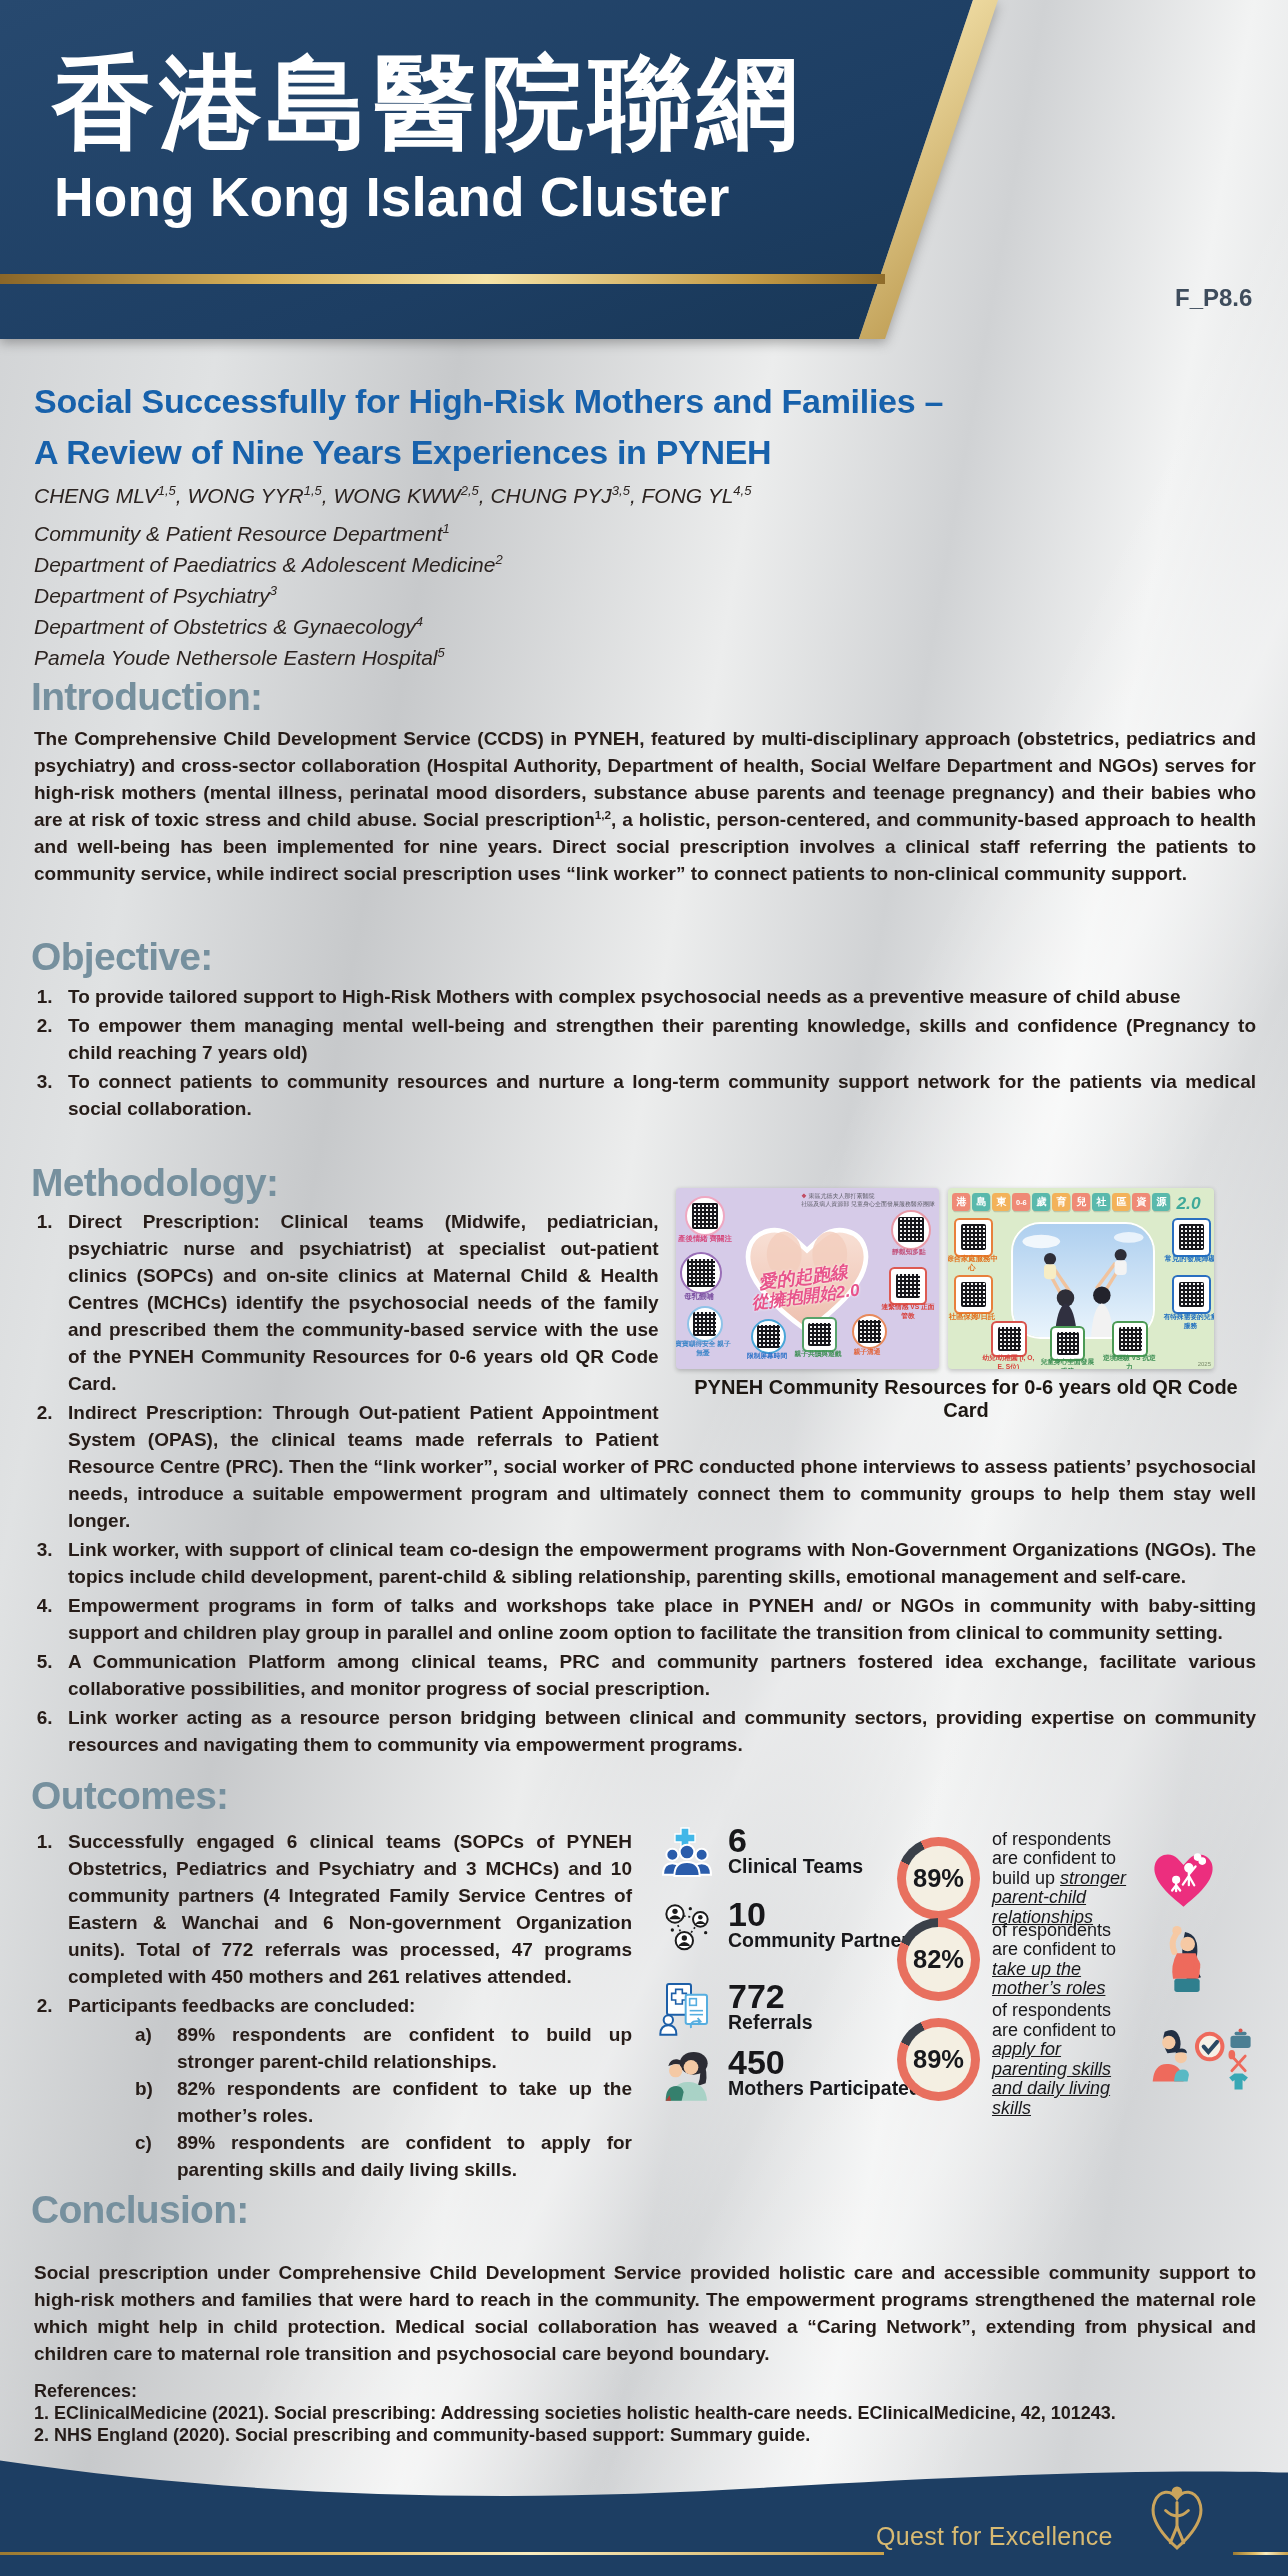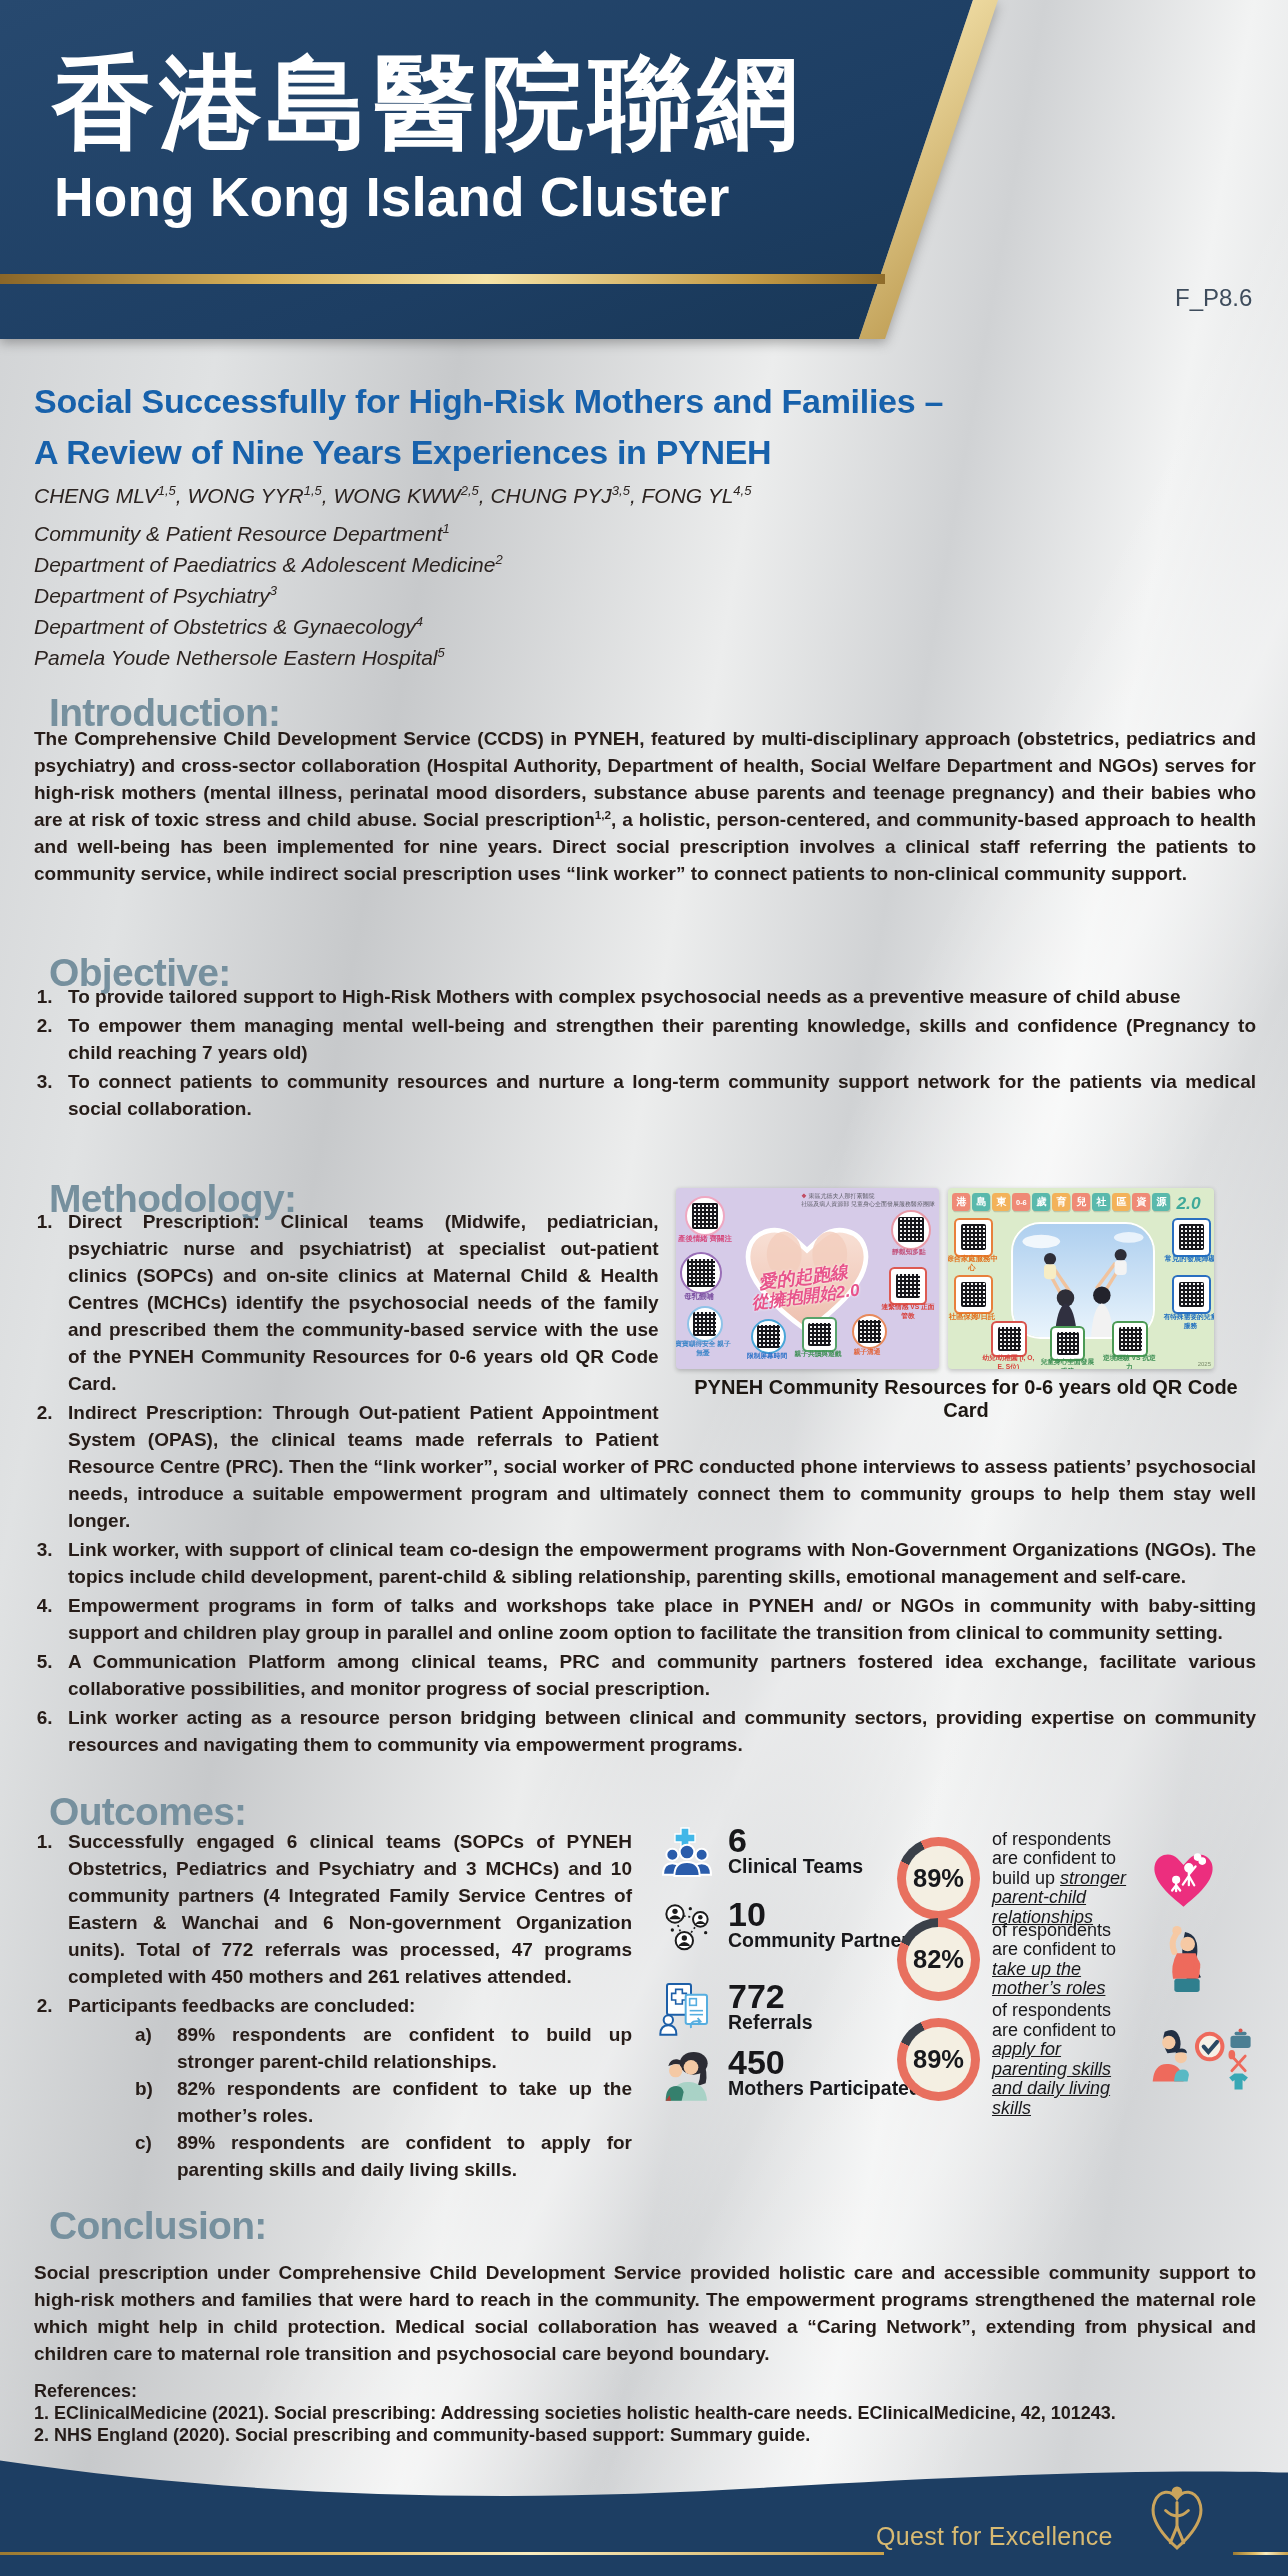--- a/index.html
+++ b/index.html
@@ -11,28 +11,28 @@
   
   .header-shape{position:absolute;top:0;left:0;width:1288px;height:339px;filter:drop-shadow(0 4.7px 6px rgba(40,40,40,.35));}
   .hdr-navy{position:absolute;inset:0;clip-path:polygon(0 0,973px 0,859px 339px,0 339px);
     background:linear-gradient(160deg,#27496f 0%,#1d3e63 55%,#16334f 100%);}
   .hdr-gold-diag{position:absolute;inset:0;clip-path:polygon(973px 0,998px 0,885px 339px,859px 339px);
     background:linear-gradient(135deg,#6e5120 5%,#c9a24d 35%,#f9e9b4 55%,#a9812f 85%);}
   .hdr-gold-line{position:absolute;left:0;top:274px;width:885px;height:10px;
     background:linear-gradient(90deg,#8a6628,#d9b35c 30%,#f5e3a6 55%,#c39a45 85%,#8f6c2b);}
   .hdr-zh{position:absolute;left:52px;top:47px;font-size:102px;font-weight:700;color:#fff;letter-spacing:5.4px;line-height:1.1;}
   .hdr-en{position:absolute;left:54px;top:165px;font-size:55px;font-weight:700;color:#fff;letter-spacing:0;}
-  .form-code{position:absolute;left:1175px;top:284px;font-size:24px;font-weight:400;color:#3e4c5c;}
+  .form-code{position:absolute;left:1175px;top:284px;font-size:24px;font-weight:700;color:#3e4c5c;}
   
   .main-title{position:absolute;left:34px;top:376px;width:1047px;font-size:34px;line-height:51px;font-weight:700;color:#1761ab;letter-spacing:-0.3px;}
   .authors{position:absolute;left:34px;top:484px;font-size:21px;font-style:italic;color:#2b2320;}
   .affils{position:absolute;left:34px;top:518px;font-size:21px;font-style:italic;color:#2b2320;line-height:31px;}
   .sup{font-size:62%;vertical-align:super;line-height:0;}
   
-  .sec-h{position:absolute;left:49px;font-size:39px;font-weight:700;color:#76909e;letter-spacing:-0.7px;margin-top:16px;}
+  .sec-h{position:absolute;left:31px;font-size:39px;font-weight:700;color:#76909e;letter-spacing:-0.7px;}
   .body-text{font-size:19px;line-height:27px;font-weight:700;color:#261c18;text-align:justify;}
   .block{position:absolute;left:34px;width:1222px;}
   .numlist{margin:0;padding:0;counter-reset:n;list-style:none;}
   .numlist li{counter-increment:n;position:relative;padding-left:34px;margin-bottom:2px;}
   .numlist li::before{content:counter(n) ".";position:absolute;left:2.7px;top:0;}
   
   .fig{float:right;width:580px;margin:-20px 0 6.7px 17.4px;}
   .cards{display:flex;gap:9.4px;}
   .card{position:relative;height:181px;border-radius:4px;overflow:hidden;box-shadow:0 1.3px 4px rgba(0,0,0,.2);}
   .card.left{width:263px;background:#d6cbe8;}

